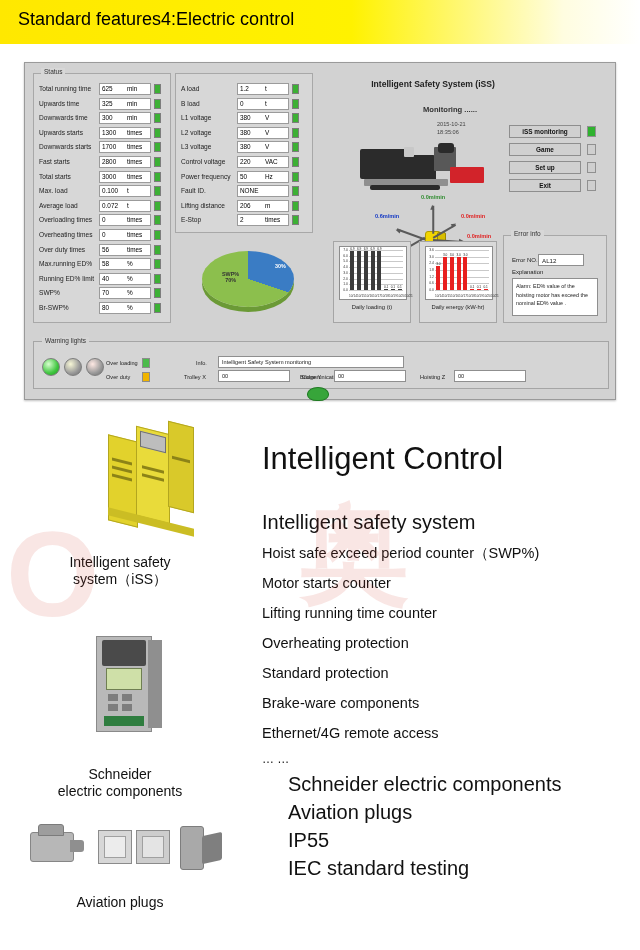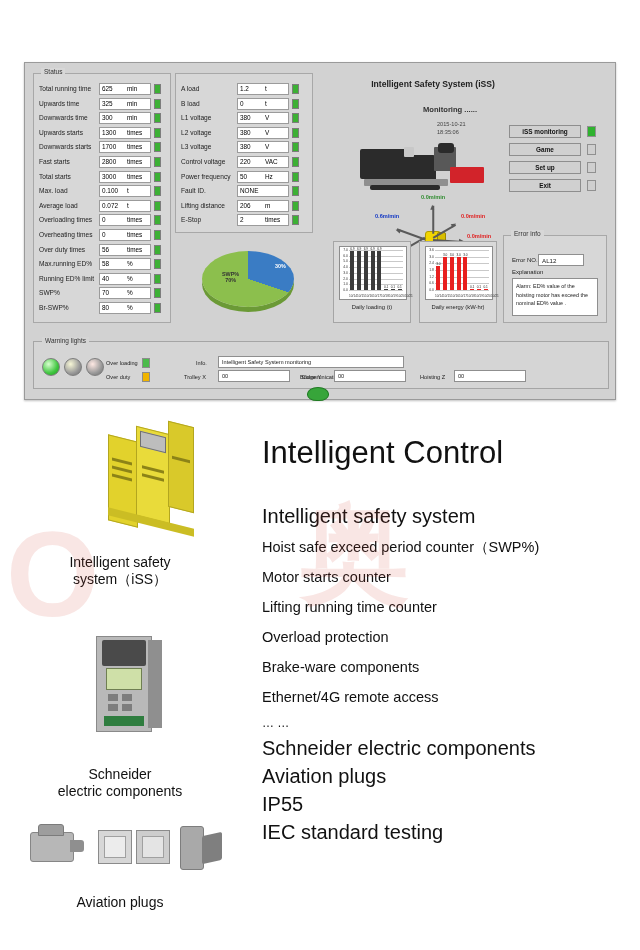--- a/index.html
+++ b/index.html
@@ -153,33 +153,36 @@
   
   #inverter { position:absolute; left:96px; top:232px; width:72px; height:96px; }
   .inv-b { position:absolute; }
 
   
   #plugs { position:absolute; left:20px; top:418px; width:210px; height:62px; }
   .plug { position:absolute; }
 
   
   #rtext { position:absolute; left:262px; top:30px; width:372px; }
-  .h-big { font-size:31px; color:#111; line-height:38px; }
+  .h-big { font-size:31px; color:#111; line-height:38px;margin-top:6px; }
   .h-mid { font-size:20px; color:#111; line-height:32px; }
   .li    { font-size:14.5px; color:#111; line-height:30px; }
-  .h-mid2{ font-size:20px; color:#111; line-height:28px; }
+  .h-mid2{ font-size:20px; color:#111; line-height:28px;margin-left:26px; }
 
   
   .wm { position:absolute; color:rgba(208,60,50,0.13); font-weight:bold; pointer-events:none; }
 </style>
 </head>
 <body>
 
 <div id="page">
 
+  <div id="title-banner">
+    <div id="title-text">Standard features4:Electric control</div>
+  </div>
 
   <div id="hmi">
 
     <div class="grp" style="left:8px; top:10px; width:138px; height:250px;">
       <div class="grp-label">Status</div>
       <div id="status-rows">
           <div class="row" style="top: 9px;">
             <span class="lbl">Total running time</span>
             <span class="fld" style="left:60px;width:52px;"></span>
             <span class="val" style="left:63px;">625</span>
@@ -620,21 +623,22 @@
     </div>
 
     <div id="rtext">
       <div class="h-big">Intelligent Control</div>
       <div style="height:28px;"></div>
       <div class="h-mid">Intelligent safety system</div>
       <div id="feature-list">
           <div class="li">Hoist safe exceed period counter（SWP%)</div>
           <div class="li">Motor starts counter</div>
           <div class="li">Lifting running time counter</div>
-          <div class="li">Overload protection</div>
+          <div class="li">Overheating protection</div>
+          <div class="li">Standard protection</div>
           <div class="li">Brake-ware components</div>
           <div class="li">Ethernet/4G remote access</div>
         </div>
       <div class="li" style="font-size:12px; line-height:22px;">… …</div>
       <div id="footer-list">
           <div class="h-mid2">Schneider electric components</div>
           <div class="h-mid2">Aviation plugs</div>
           <div class="h-mid2">IP55</div>
           <div class="h-mid2">IEC standard testing</div>
         </div>

